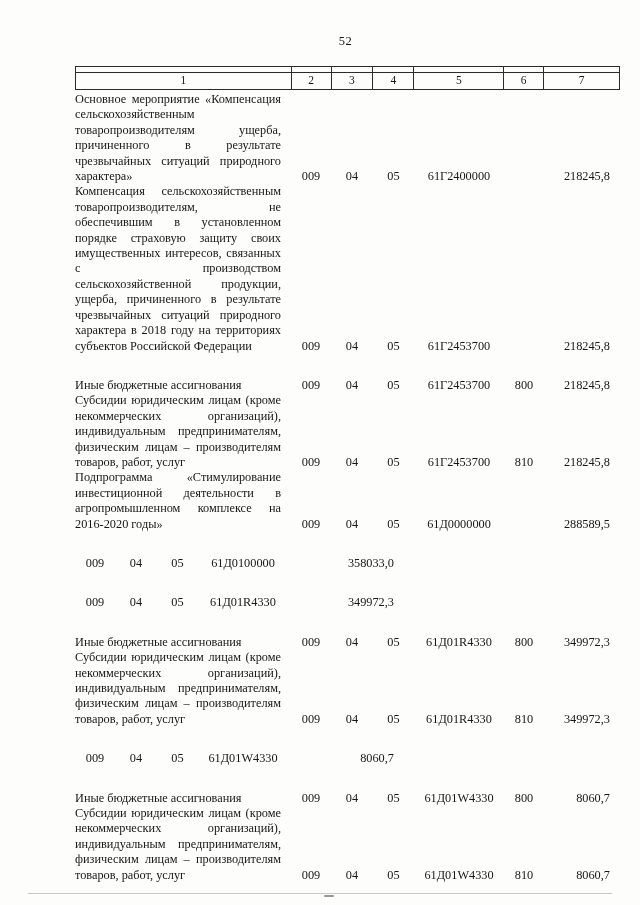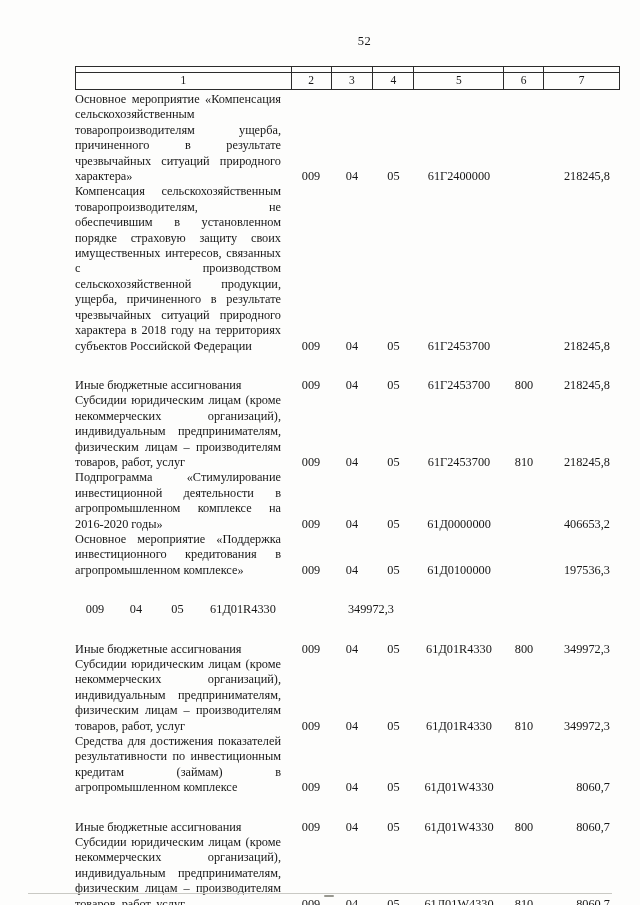--- a/index.html
+++ b/index.html
@@ -7,21 +7,21 @@
     width:640px;height:905px;
     background:#e9e9e7;
     font-family:"Liberation Serif","DejaVu Serif",serif;
     color:#171717;
   }
   .page{
     position:relative;width:640px;height:905px;
     background:#fdfdfc;overflow:hidden;
   }
   .page-number{
-    position:absolute;top:34px;left:92px;width:545px;
+    position:absolute;top:34px;left:73px;width:545px;
     text-align:center;font-size:12.5px;letter-spacing:.5px;
   }
   .table-wrap{
     position:absolute;top:66px;left:75px;width:545px;
   }
   
   .thead{
     border-top:1.4px solid #2b2b2b;
     border-bottom:1.3px solid #2b2b2b;
   }
@@ -132,31 +132,30 @@
           <div class="c c7 amount">218245,8</div>
         </div>
 
         <div class="row">
           <div class="c c1 name">Подпрограмма «Стимулирование инвестиционной деятельности в агропромышленном комплексе на 2016-2020 годы»</div>
           <div class="c c2 val">009</div>
           <div class="c c3 val">04</div>
           <div class="c c4 val">05</div>
           <div class="c c5 val">61Д0000000</div>
           <div class="c c6 val"></div>
-          <div class="c c7 amount">406653,2</div>
-        </div>
-
-        <div class="row">
-          <div class="c c1 name">Основное мероприятие «Поддержка инвестиционного кредитования в агропромышленном комплексе»</div>
+          <div class="c c7 amount">288589,5</div>
+        </div>
+
+        <div class="row">
           <div class="c c2 val">009</div>
           <div class="c c3 val">04</div>
           <div class="c c4 val">05</div>
           <div class="c c5 val">61Д0100000</div>
           <div class="c c6 val"></div>
-          <div class="c c7 amount">197536,3</div>
+          <div class="c c7 amount">358033,0</div>
         </div>
 
         <div class="row">
           <div class="c c2 val">009</div>
           <div class="c c3 val">04</div>
           <div class="c c4 val">05</div>
           <div class="c c5 val">61Д01R4330</div>
           <div class="c c6 val"></div>
           <div class="c c7 amount">349972,3</div>
         </div>
@@ -175,21 +174,20 @@
           <div class="c c1 name">Субсидии юридическим лицам (кроме некоммерческих организаций), индивидуальным предпринимателям, физическим лицам – производителям товаров, работ, услуг</div>
           <div class="c c2 val">009</div>
           <div class="c c3 val">04</div>
           <div class="c c4 val">05</div>
           <div class="c c5 val">61Д01R4330</div>
           <div class="c c6 val">810</div>
           <div class="c c7 amount">349972,3</div>
         </div>
 
         <div class="row">
-          <div class="c c1 name">Средства для достижения показателей результативности по инвестиционным кредитам (займам) в агропромышленном комплексе</div>
           <div class="c c2 val">009</div>
           <div class="c c3 val">04</div>
           <div class="c c4 val">05</div>
           <div class="c c5 val">61Д01W4330</div>
           <div class="c c6 val"></div>
           <div class="c c7 amount">8060,7</div>
         </div>
 
         <div class="row">
           <div class="c c1 name">Иные бюджетные ассигнования</div>

